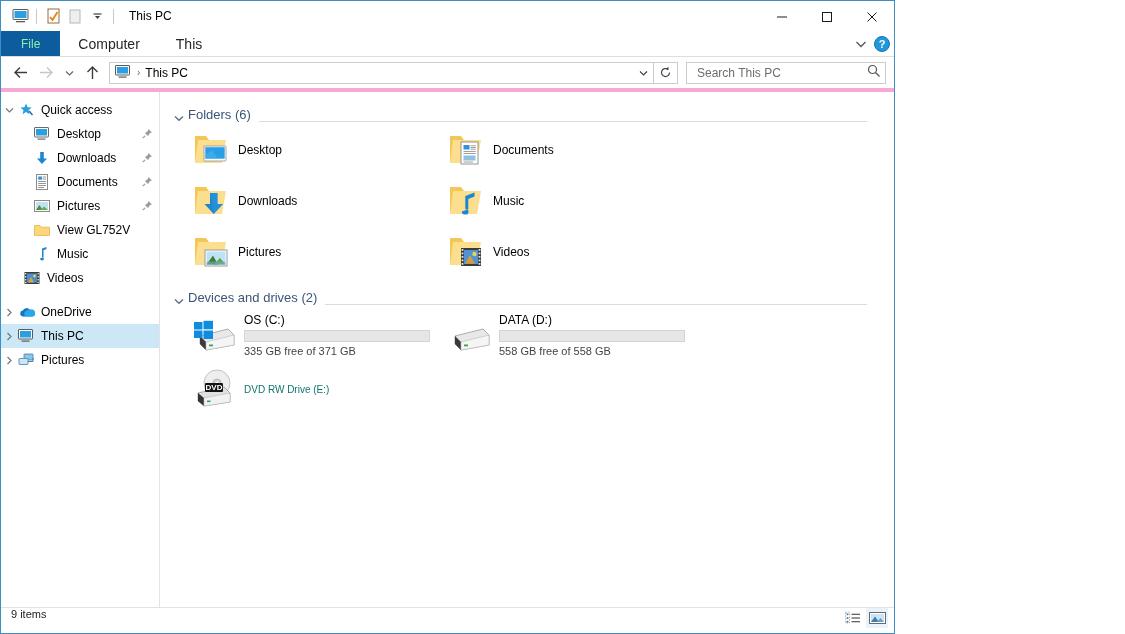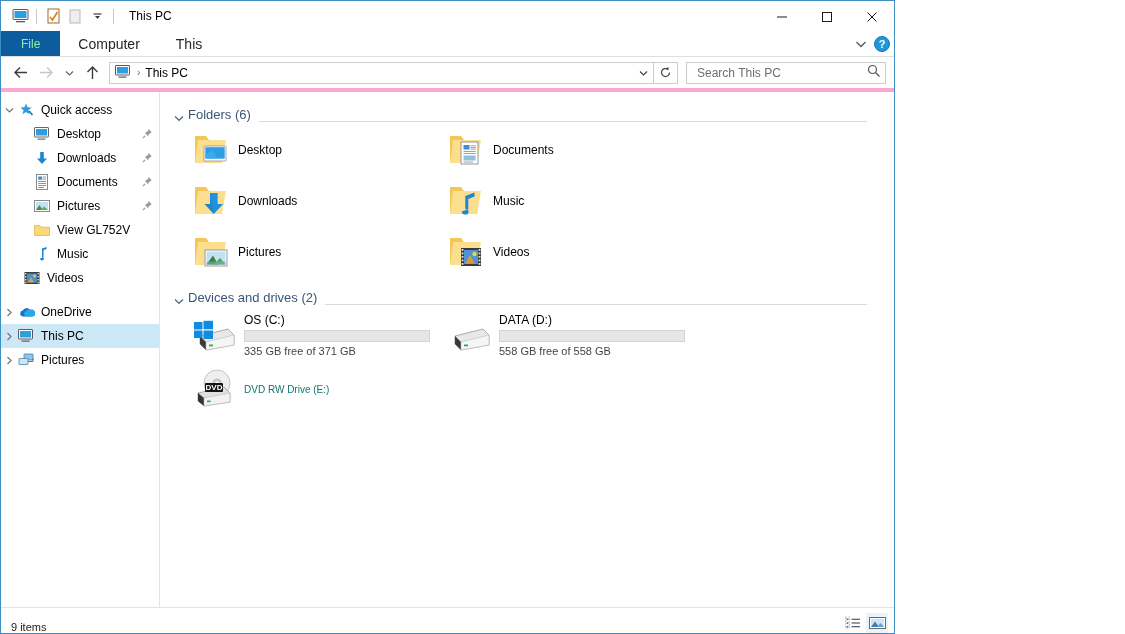--- a/index.html
+++ b/index.html
@@ -230,21 +230,21 @@
   }
   .drive-fill { height: 100%; background: #26a0da; }
   .drive-free { font-size: 11px; color: #444; }
   .drive-noname { font-size: 10px; color: #0f766e; }
 
   
   .statusbar {
     height: 26px; min-height: 26px;
     background: #ffffff;
     border-top: 1px solid #e3e3e3;
-    display: flex; align-items: flex-end;
+    display: flex; align-items: flex-start;
     padding: 0 6px 0 10px;
   }
   .status-text { font-size: 11px; color: #222; }
   .status-views { margin-left: auto; display: flex; gap: 2px; }
   .viewbtn {
     width: 22px; height: 20px;
     display: flex; align-items: center; justify-content: center;
   }
   .viewbtn.active { background: #e8f3fb; }
 </style>

